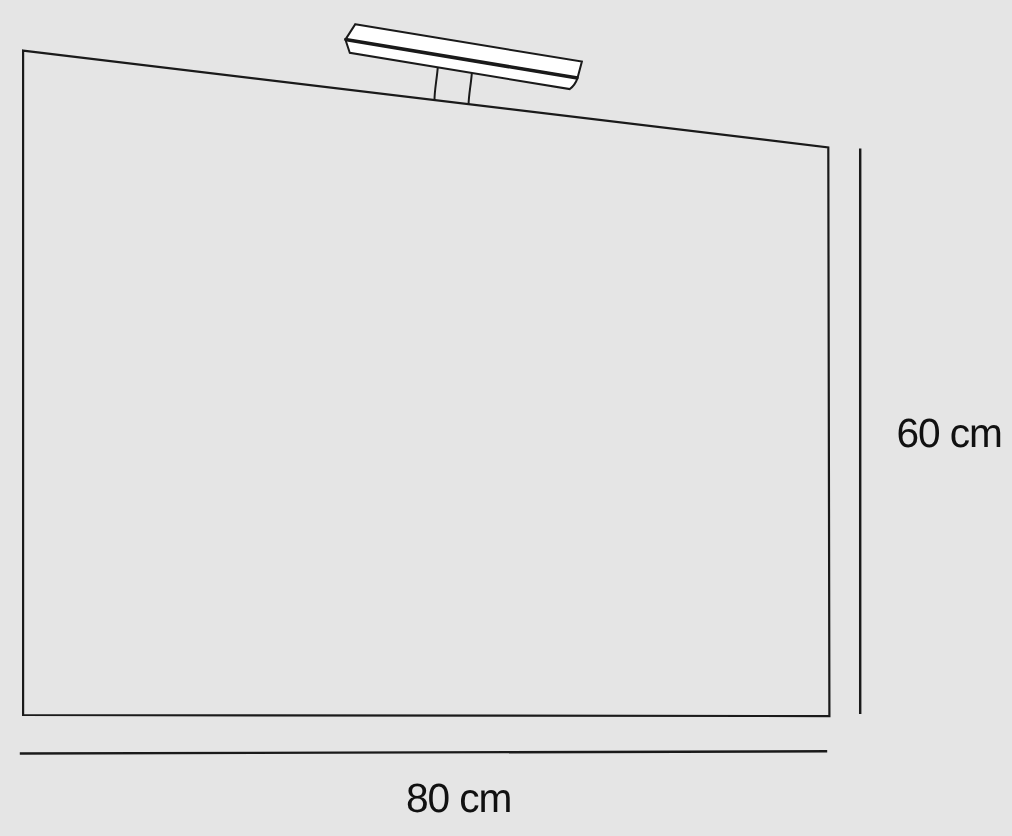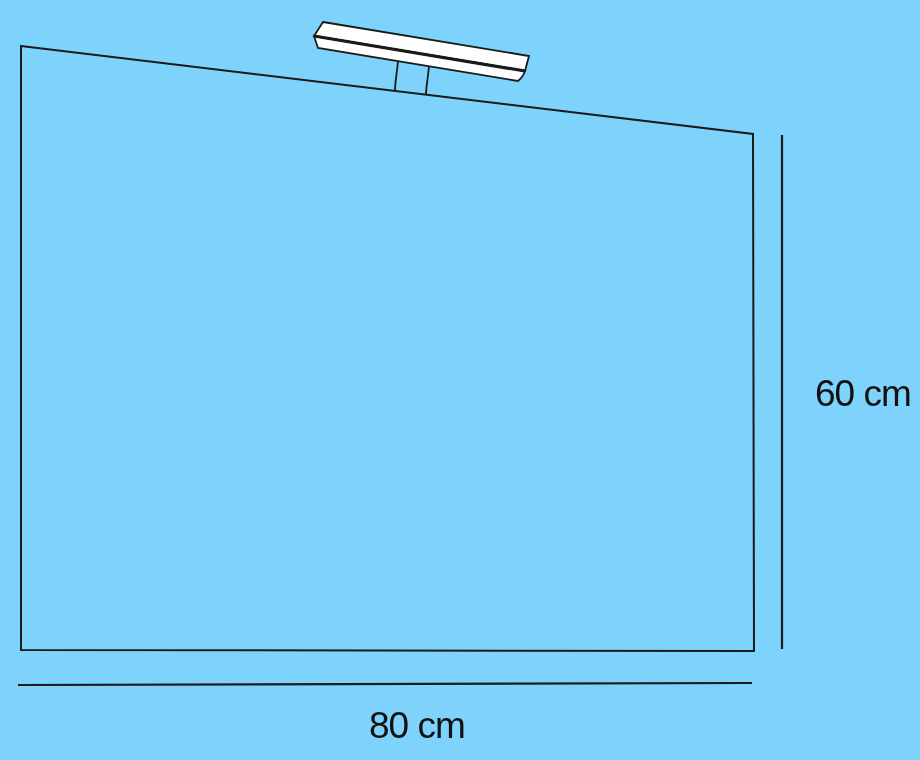--- a/index.html
+++ b/index.html
@@ -4,21 +4,21 @@
 <style>
   html, body {
     margin: 0;
     padding: 0;
     background: #ffffff;
   }
   .canvas {
     position: relative;
     width: 920px;
     height: 760px;
-    background: #7dd3fc;
+    background: #e5e5e5;
     overflow: hidden;
     font-family: "Liberation Sans", sans-serif;
   }
   svg { display: block; }
   .dim-label {
     font-family: "Liberation Sans", sans-serif;
     font-size: 37px;
     letter-spacing: -1px;
     fill: #111111;
   }

